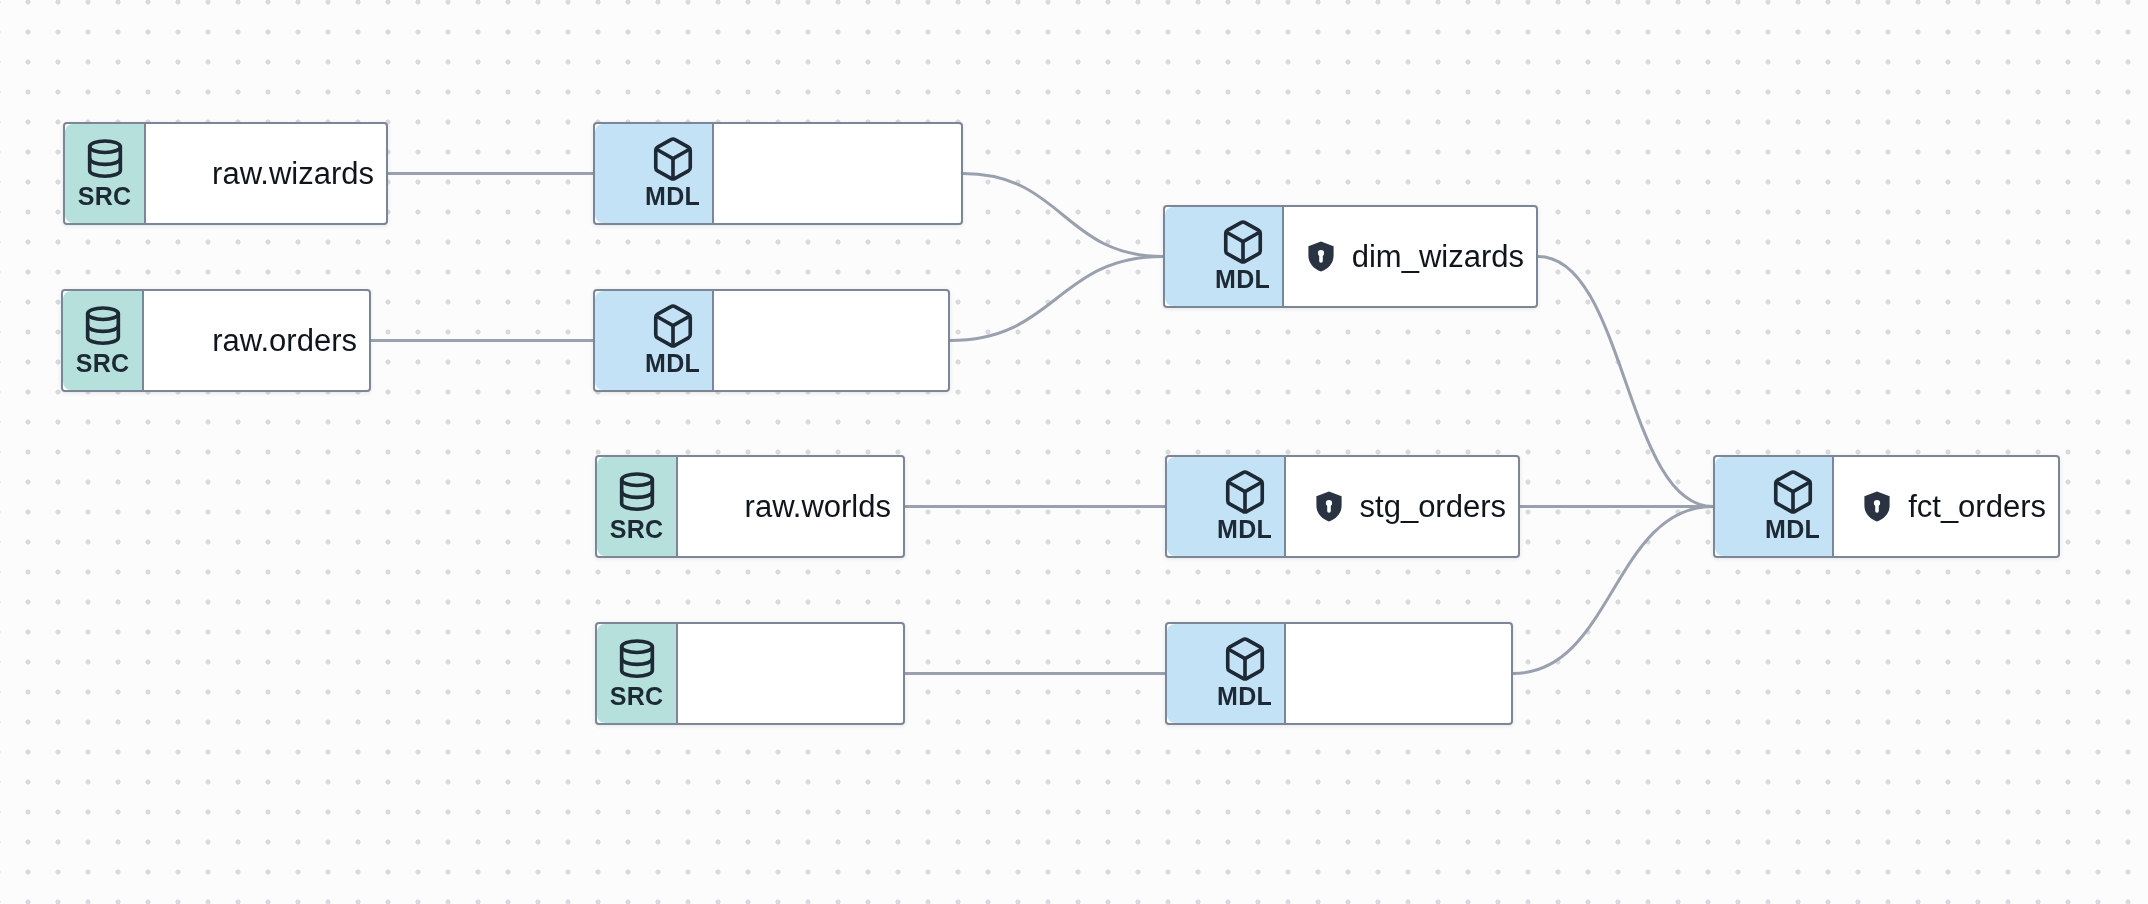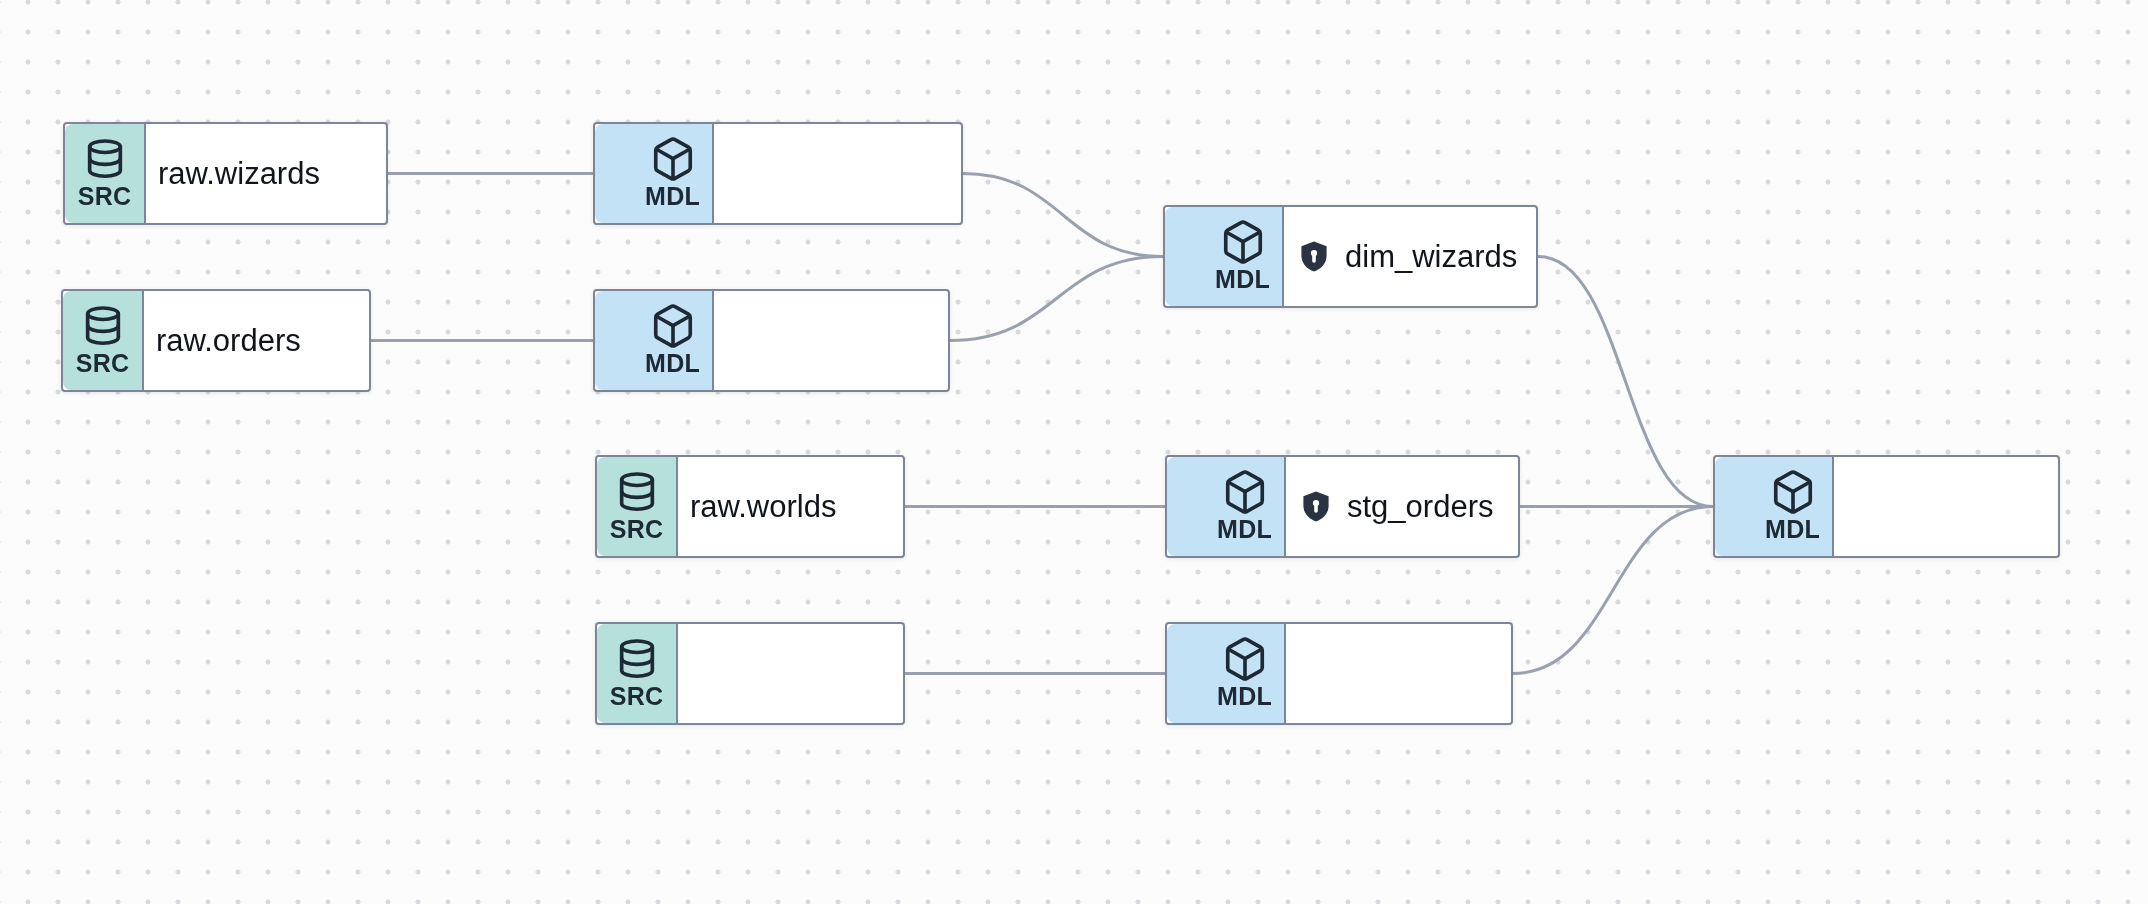--- a/index.html
+++ b/index.html
@@ -60,21 +60,21 @@
     font-weight: 600;
     letter-spacing: 0.2px;
     color: var(--icon-ink, #1d2935);
     line-height: 1;
     padding-bottom: 3px;
   }
   .body {
     flex: 1 1 auto;
     display: flex;
     align-items: center;
-    justify-content: flex-start;
+    justify-content: flex-end;
     gap: 13px;
     padding: 0 12px;
     min-width: 0;
   }
   .shield { width: 36px; height: 36px; flex: 0 0 auto; }
   .node-label {
     font-size: 31px;
     color: var(--label-ink, #10151c);
     white-space: nowrap;
   }
@@ -225,15 +225,23 @@
       <div class="node mdl" style="left: 1713px; top: 455px; width: 347px; height: 103px;">
     <div class="badge">
 
       <svg class="type-icon" viewBox="0 0 24 24">
         <path d="M21 16.5v-9a1.9 1.9 0 0 0-.97-1.66l-7-3.94a1.95 1.95 0 0 0-2.06 0l-7 3.94A1.9 1.9 0 0 0 3 7.5v9a1.9 1.9 0 0 0 .97 1.66l7 3.94a1.95 1.95 0 0 0 2.06 0l7-3.94A1.9 1.9 0 0 0 21 16.5z"></path>
         <polyline points="3.4 6.9 12 11.8 20.6 6.9"></polyline>
         <line x1="12" y1="21.6" x2="12" y2="11.8"></line>
       </svg>
       <span class="badge-label">MDL</span>
     </div>
+    <div class="body">
+      <svg class="shield" viewBox="0 0 24 24">
+        <path class="shield-bg" d="M12 1.6 L20.4 4.8 V11 c0 5.3-3.6 8.9-8.4 10.7 C7.2 19.9 3.6 16.3 3.6 11 V4.8 Z" fill="#2a3342"></path>
+        <circle cx="12" cy="9.4" r="2.1" fill="#ffffff"></circle>
+        <path d="M12 10.2 L12 14.6" stroke="#ffffff" stroke-width="2.4" stroke-linecap="round"></path>
+      </svg>
+      <span class="node-label">fct_orders</span>
+    </div>
   </div>
     </div>
 </div>
 
 </body></html>

